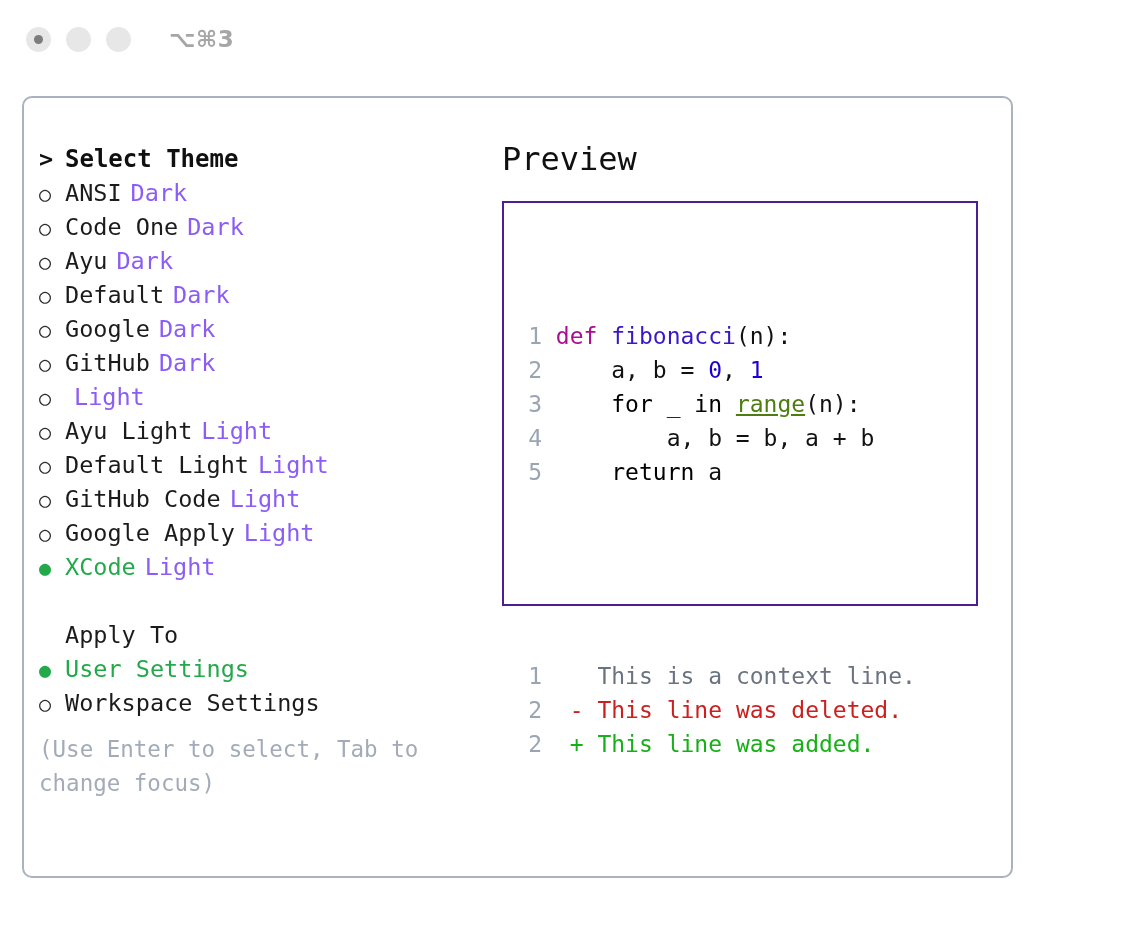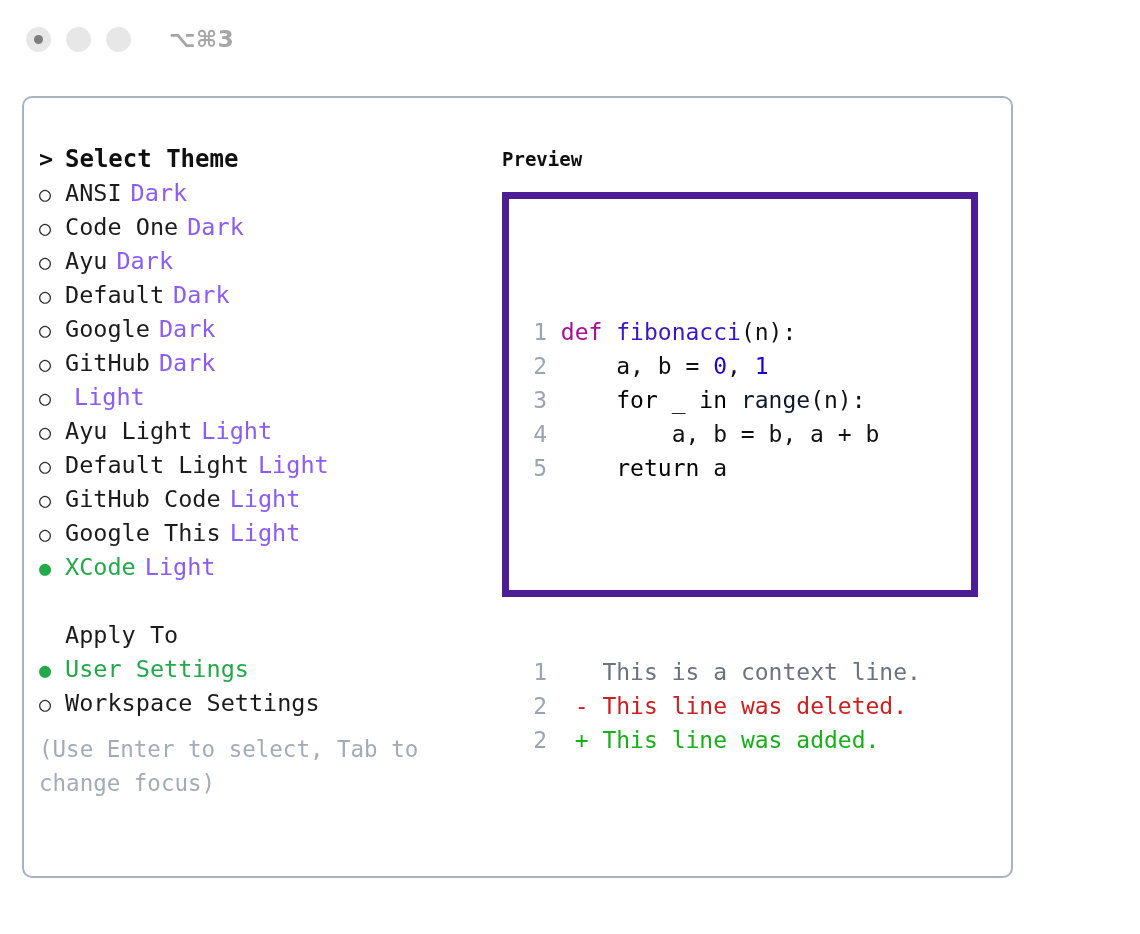--- a/index.html
+++ b/index.html
@@ -151,31 +151,31 @@
   }
 
   
   .right-col {
     position: absolute;
     left: 478px;
     top: 44px;
     width: 490px;
   }
   .preview-heading {
-    font-size: 19px;
-    font-weight: 700;
+    font-size: 32px;
+    font-weight: 400;
     color: #101010;
     line-height: 34px;
     white-space: pre;
   }
   .preview-box {
-    margin-top: 16px;
+    margin-top: 25px;
     width: 476px;
     height: 405px;
-    border: 7px solid #4c1d95;
+    border: 2px solid #4c1d95;
     box-sizing: border-box;
     background: #ffffff;
     position: relative;
   }
   .code {
     position: absolute;
     left: 14px;
     top: 48px;
     font-size: 23px;
     line-height: 34px;
@@ -186,21 +186,21 @@
     width: 24px;
     text-align: right;
     color: #9aa5b4;
   }
   .codeline { white-space: pre; }
   .blankline { height: 34px; }
 
   .k-def   { color: #aa0d91; }
   .k-kw    { color: #000000; }
   .k-fn    { color: #3a16c8; }
-  .k-call  { color: #0f172a; }
+  .k-call  { color: #4d7c0f; text-decoration: underline; }
   .k-num   { color: #1c00cf; }
   .k-plain { color: #111111; }
 
   .diff-ctx { color: #6b7280; }
   .diff-del { color: #cc2020; }
   .diff-add { color: #18b018; }
 </style>
 </head>
 <body>
 
@@ -228,21 +228,21 @@
             <div class="row"><span class="marker">○</span><span class="label">ANSI</span><span class="tag">Dark</span></div>
             <div class="row"><span class="marker">○</span><span class="label">Code One</span><span class="tag">Dark</span></div>
             <div class="row"><span class="marker">○</span><span class="label">Ayu</span><span class="tag">Dark</span></div>
             <div class="row"><span class="marker">○</span><span class="label">Default</span><span class="tag">Dark</span></div>
             <div class="row"><span class="marker">○</span><span class="label">Google</span><span class="tag">Dark</span></div>
             <div class="row"><span class="marker">○</span><span class="label">GitHub</span><span class="tag">Dark</span></div>
             <div class="row"><span class="marker">○</span><span class="tag">Light</span></div>
             <div class="row"><span class="marker">○</span><span class="label">Ayu Light</span><span class="tag">Light</span></div>
             <div class="row"><span class="marker">○</span><span class="label">Default Light</span><span class="tag">Light</span></div>
             <div class="row"><span class="marker">○</span><span class="label">GitHub Code</span><span class="tag">Light</span></div>
-            <div class="row"><span class="marker">○</span><span class="label">Google This</span><span class="tag">Light</span></div>
+            <div class="row"><span class="marker">○</span><span class="label">Google Apply</span><span class="tag">Light</span></div>
             <div class="row"><span class="marker sel">●</span><span class="label selected">XCode</span><span class="tag">Light</span></div>
           </div>
 
         <div class="spacer-row"></div>
 
         <div class="section-title">Apply To</div>
 
         <div id="apply-list">
             <div class="row"><span class="marker sel">●</span><span class="label selected">User Settings</span></div>
             <div class="row"><span class="marker">○</span><span class="label">Workspace Settings</span></div>

